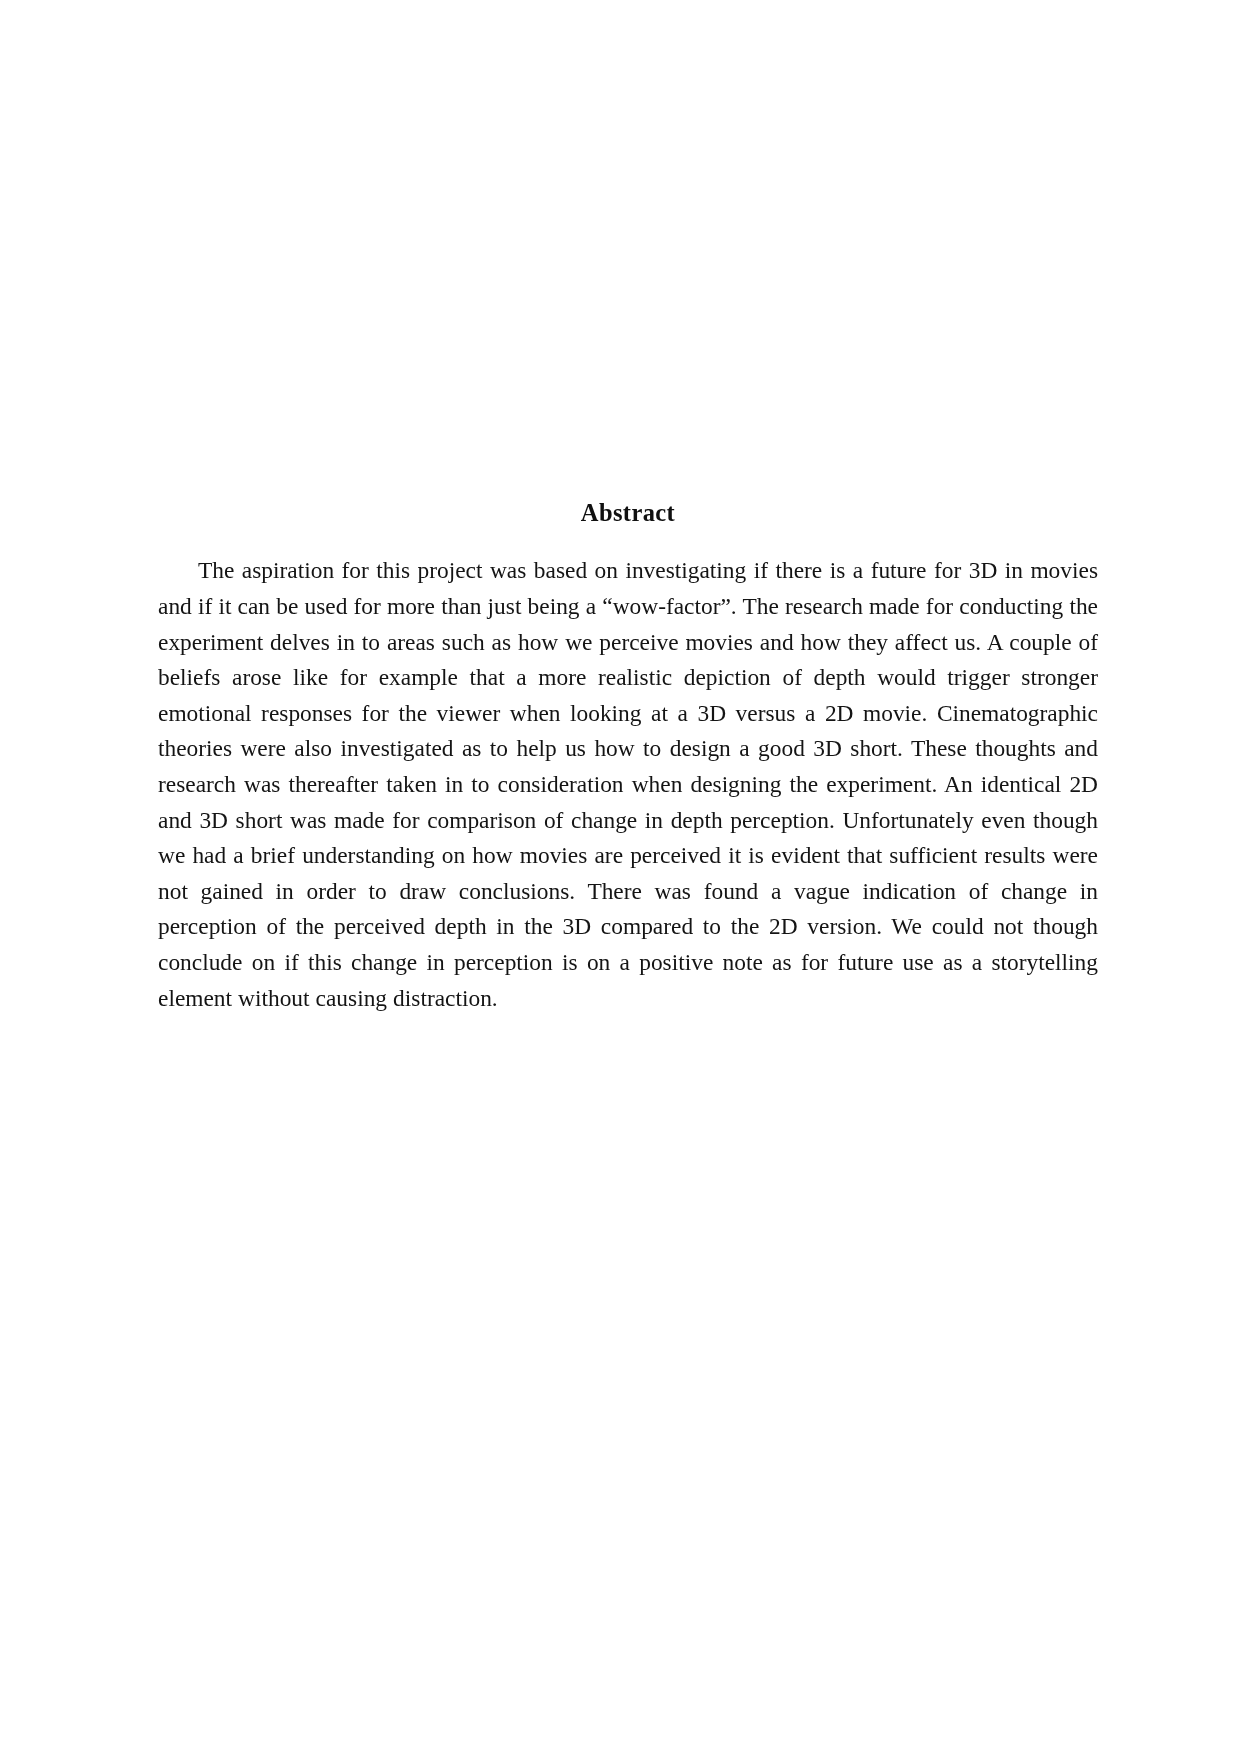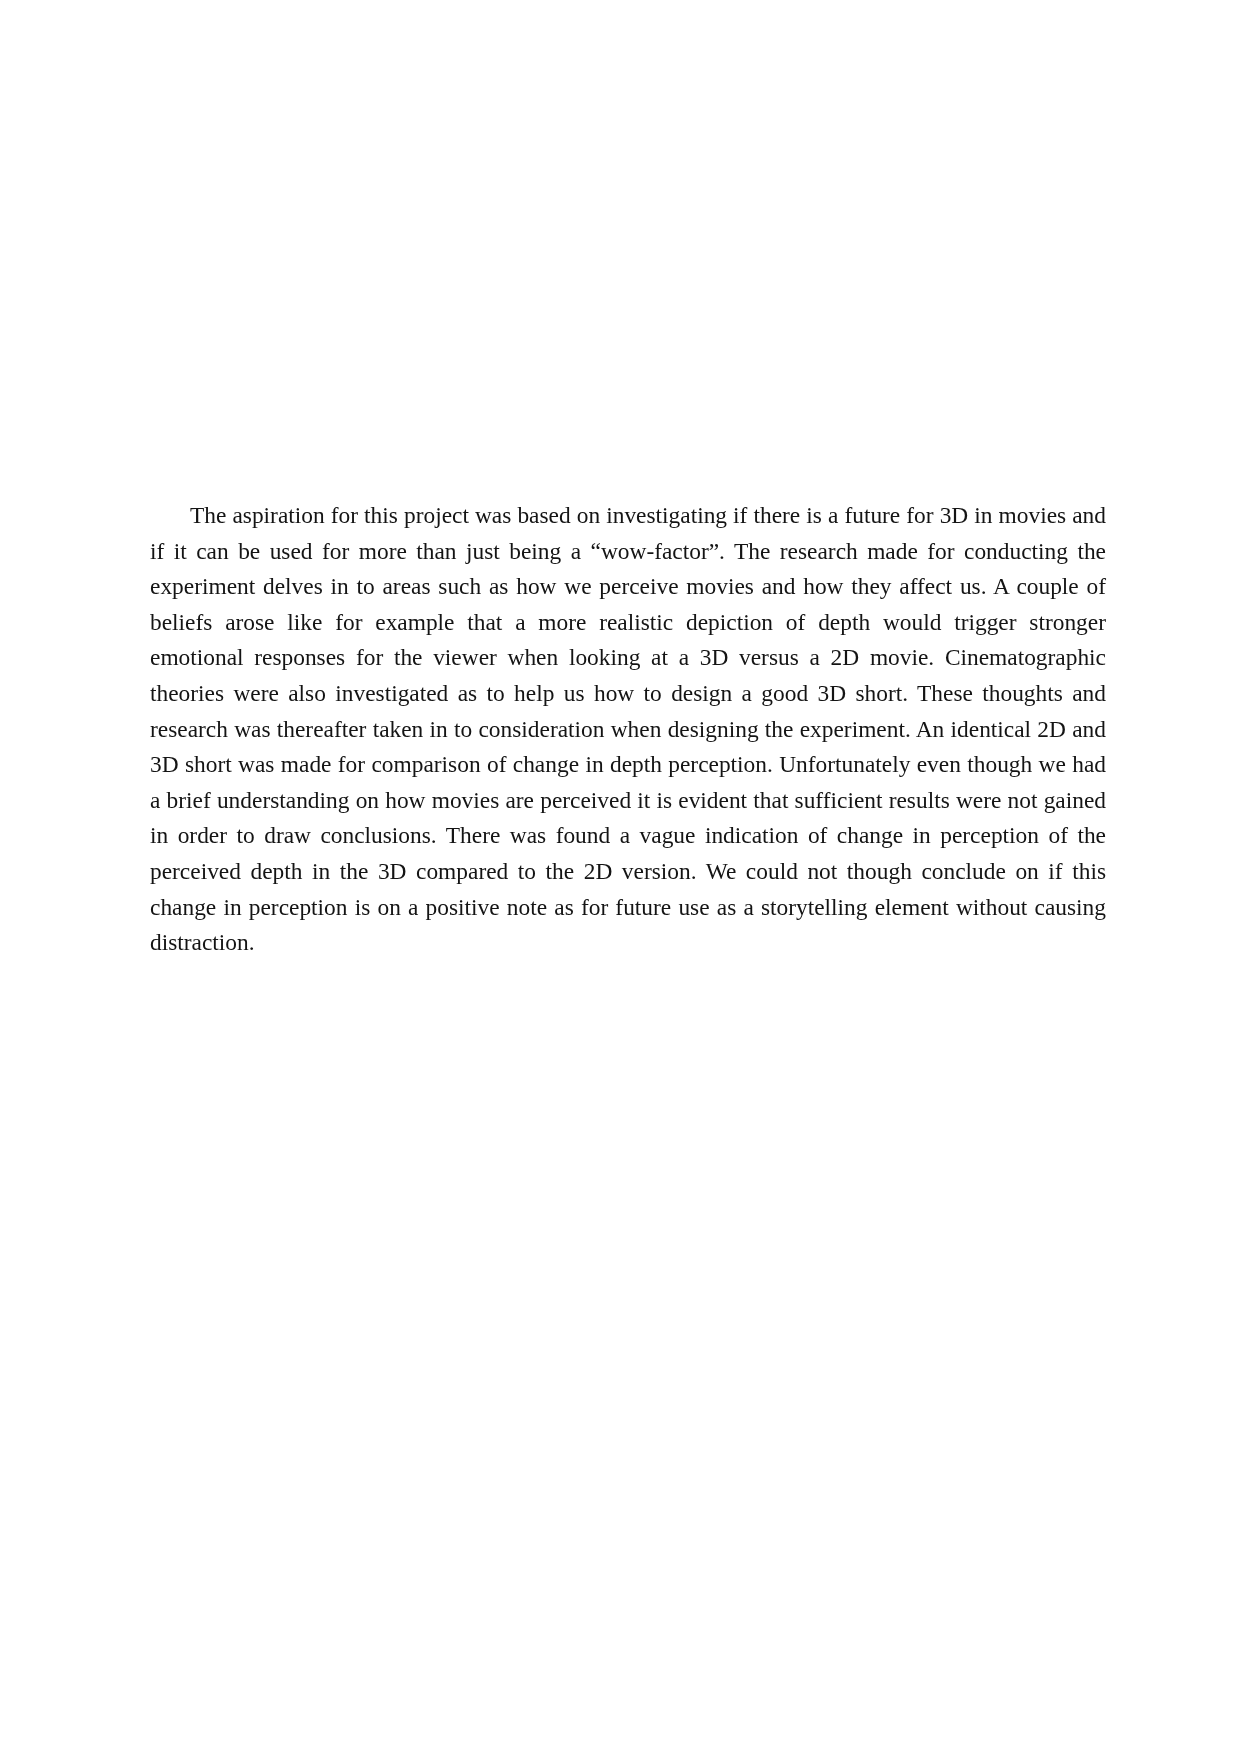--- a/index.html
+++ b/index.html
@@ -34,27 +34,28 @@
     line-height: 1.2;
     margin: 0 0 26px 0;
     color: #101010;
   }
   .abstract-body {
     text-align: justify;
     text-justify: inter-word;
     font-size: 23.4px;
     line-height: 35.6px;
     text-indent: 40px;
-    margin: 0;
+    margin: 8px;
     color: #141414;
     hyphens: none;
     -webkit-hyphens: none;
     word-spacing: 0.2px;
   }
 </style>
 </head>
 <body>
 
 <div class="page">
   <div class="content-block">
+    <h1 class="abstract-heading">Abstract</h1>
     <p class="abstract-body">The aspiration for this project was based on investigating if there is a future for 3D in movies and if it can be used for more than just being a “wow-factor”. The research made for conducting the experiment delves in to areas such as how we perceive movies and how they affect us. A couple of beliefs arose like for example that a more realistic depiction of depth would trigger stronger emotional responses for the viewer when looking at a 3D versus a 2D movie. Cinematographic theories were also investigated as to help us how to design a good 3D short. These thoughts and research was thereafter taken in to consideration when designing the experiment. An identical 2D and 3D short was made for comparison of change in depth perception. Unfortunately even though we had a brief understanding on how movies are perceived it is evident that sufficient results were not gained in order to draw conclusions. There was found a vague indication of change in perception of the perceived depth in the 3D compared to the 2D version. We could not though conclude on if this change in perception is on a positive note as for future use as a storytelling element without causing distraction.</p>
   </div>
 </div>
 
 </body></html>

